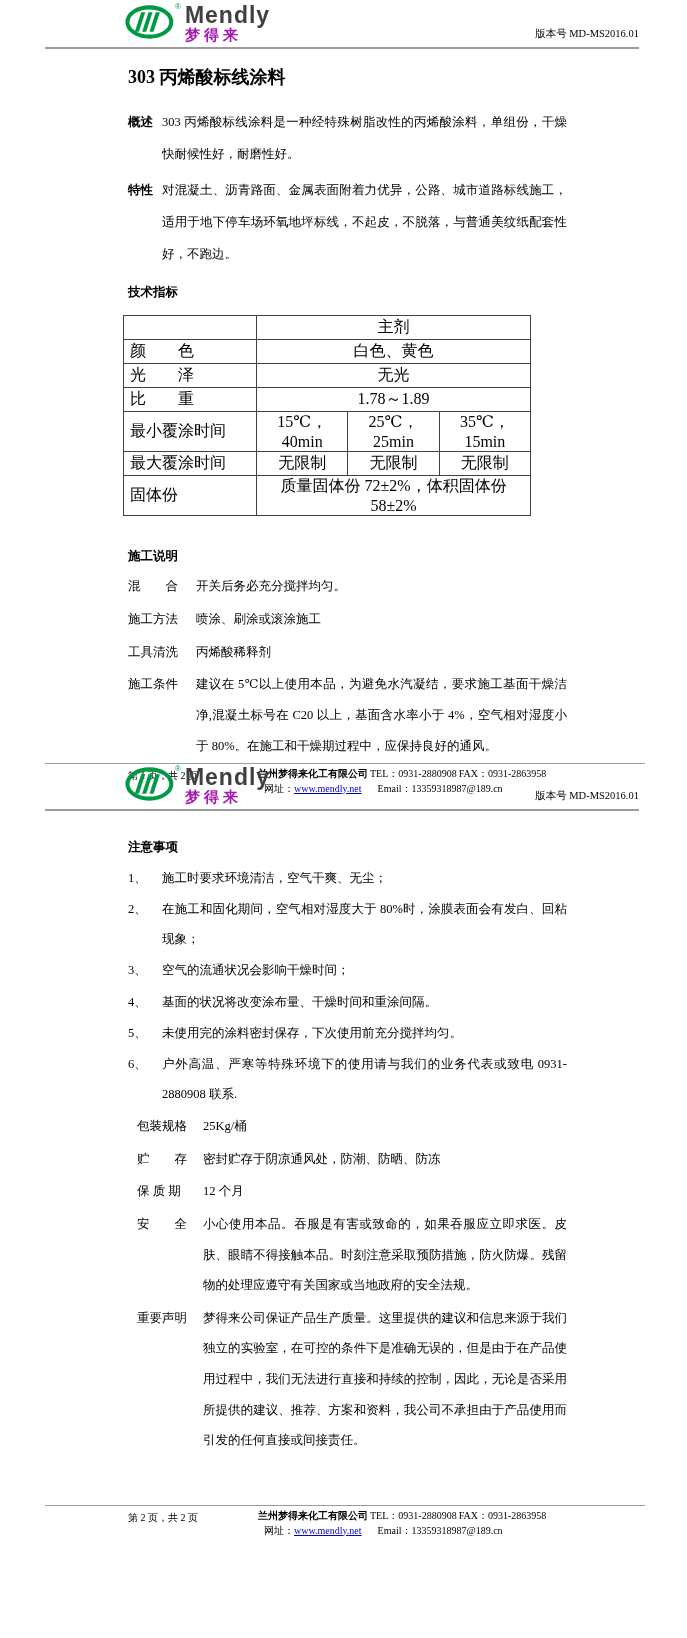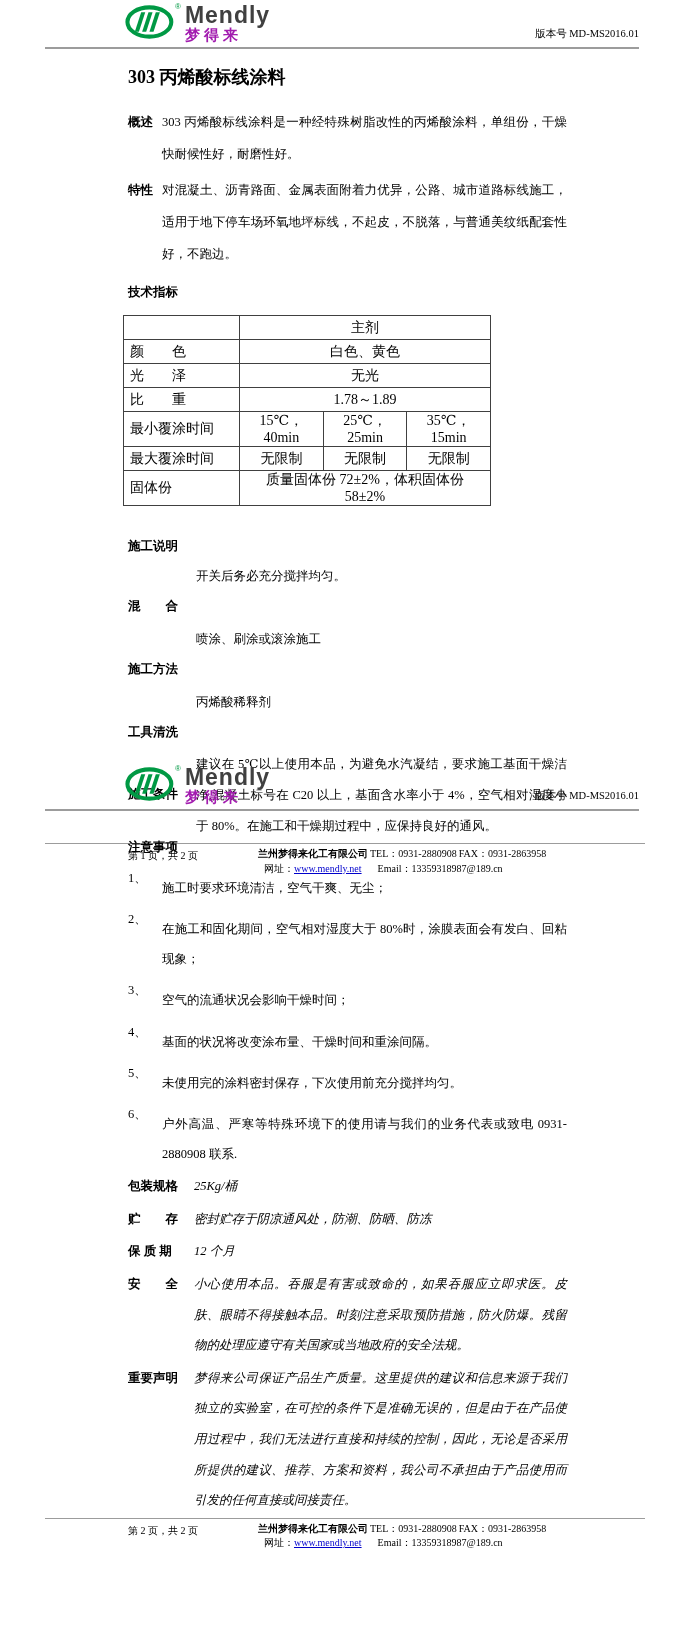--- a/index.html
+++ b/index.html
@@ -26,39 +26,39 @@
   .header-rule { border:none; border-top:2px solid #9c9c9c; margin:4px 48px 0 45px; }
 
   
   .content { padding:10px 120px 0 128px; }
   .doc-title { font-size:18px; font-weight:bold; margin:6px 0 18px 0; }
   .kv-row { display:flex; margin-bottom:4px; }
   .kv-label { font-weight:bold; width:34px; flex:none; line-height:2.55; }
   .kv-text { flex:1; line-height:2.55; text-align:justify; }
   .sec-heading { font-weight:bold; margin:14px 0 10px 0; }
 
-  table.spec { border-collapse:collapse; width:368px; margin:14px 0 0 -5px; font-size:14px; }
+  table.spec { border-collapse:collapse; width:408px; margin:14px 0 0 -5px; font-size:16px; }
   table.spec td { border:1px solid #404040; height:24px; padding:0 6px; }
   td.lbl { width:135px; text-align:left; padding-left:9px; }
   td.ctr { text-align:center; }
   td.cell { width:92px; text-align:center; }
 
   .build-heading { font-weight:bold; margin:32px 0 6px 0; }
   .build-row { display:flex; margin-bottom:2px; }
-  .build-label { font-weight:bold; width:68px; flex:none; line-height:2.45;margin-top:30px; }
+  .build-label { font-weight:normal; width:68px; flex:none; line-height:2.45; }
   .build-value { flex:1; line-height:2.45; text-align:justify; }
 
   
   .notes-heading { font-weight:bold; margin:18px 0 8px 0; }
   .note-row { display:flex; margin-bottom:2px; }
   .note-num { width:34px; flex:none; line-height:2.35; }
-  .note-text { flex:1; line-height:2.35; text-align:justify;margin-top:10px; }
+  .note-text { flex:1; line-height:2.35; text-align:justify; }
   .detail-row { display:flex; margin-bottom:2px; }
-  .detail-label { font-weight:bold; width:66px; flex:none; line-height:2.45; }
-  .detail-value { flex:1; line-height:2.45; text-align:justify;font-style:italic; }
+  .detail-label { font-weight:normal; width:66px; flex:none; line-height:2.45;margin-left:9px; }
+  .detail-value { flex:1; line-height:2.45; text-align:justify; }
 
   
   .doc-footer { margin-top:auto; }
   .footer-rule { border:none; border-top:1.5px solid #9c9c9c; margin:0 42px 3px 45px; }
   .footer-body { display:flex; font-size:10px; padding:0 40px 0 128px; }
   .footer-page { width:130px; flex:none; padding-top:2px; }
   .footer-info { flex:1; }
   .footer-line { display:flex; justify-content:flex-start; gap:2px; line-height:1.45; }
   .footer-line.second { padding-left:6px; gap:16px; }
   .footer-company { font-weight:bold; }

